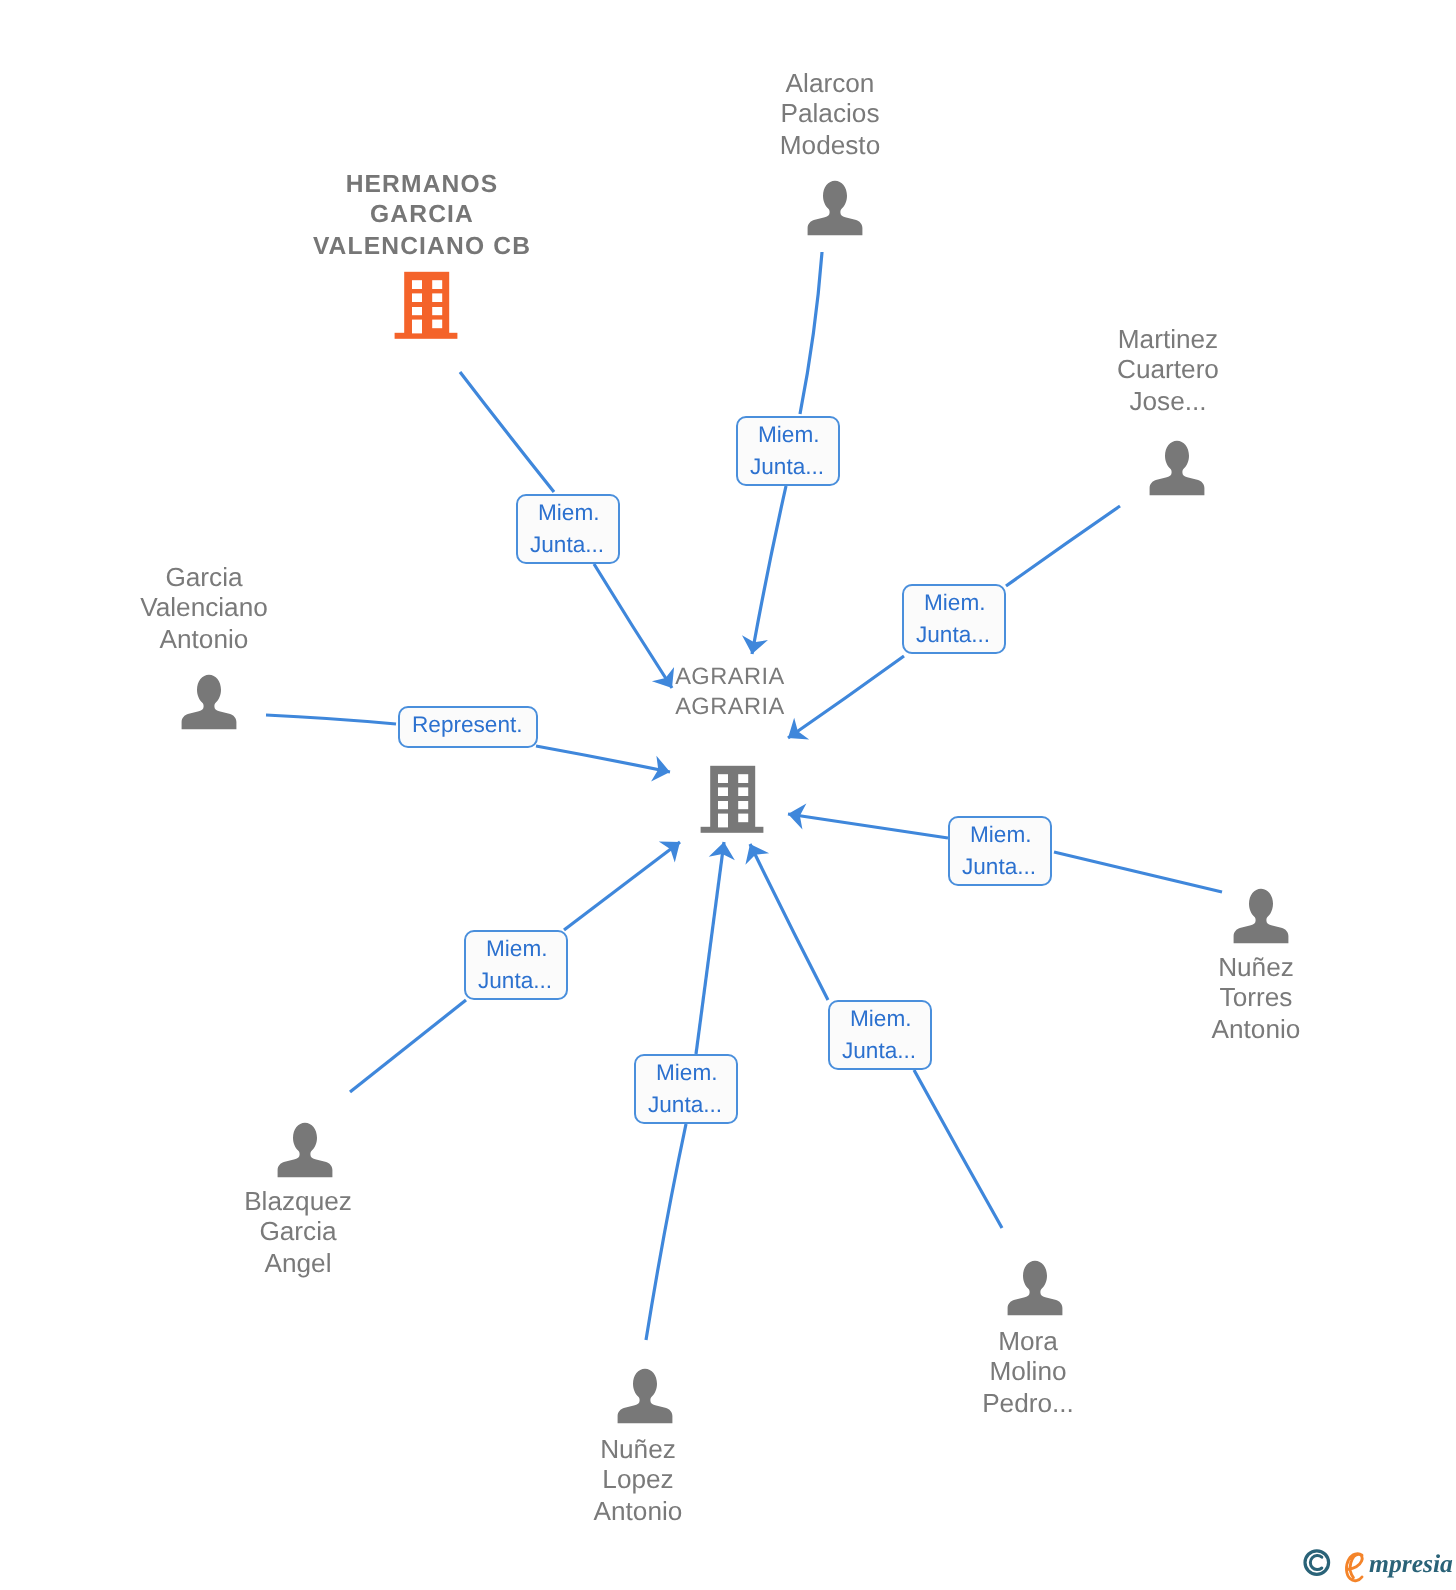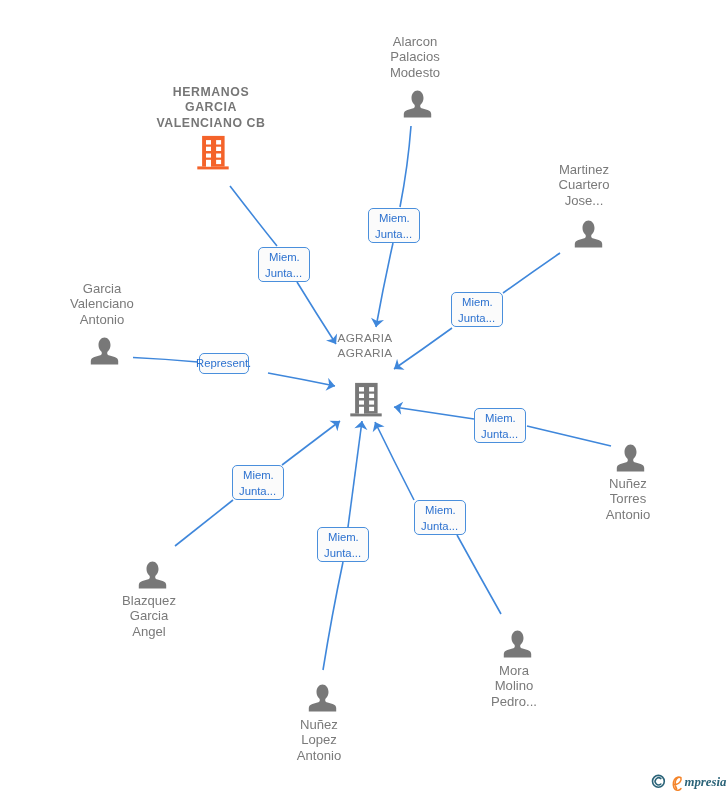--- a/index.html
+++ b/index.html
@@ -149,21 +149,21 @@
         <div class="ln">Junta...</div>
       </div>
       <div class="elabel" style="left: 368px; top: 208px; width: 52px; height: 35px;">
         <div class="ln">Miem.</div>
         <div class="ln">Junta...</div>
       </div>
       <div class="elabel" style="left: 451px; top: 292px; width: 52px; height: 35px;">
         <div class="ln">Miem.</div>
         <div class="ln">Junta...</div>
       </div>
-      <div class="elabel one" style="left: 199px; top: 353px; width: 50px; height: 21px;">
+      <div class="elabel one" style="left: 199px; top: 353px; width: 70px; height: 21px;">
         <div class="ln">Represent.</div>
       </div>
       <div class="elabel" style="left: 474px; top: 408px; width: 52px; height: 35px;">
         <div class="ln">Miem.</div>
         <div class="ln">Junta...</div>
       </div>
       <div class="elabel" style="left: 232px; top: 465px; width: 52px; height: 35px;">
         <div class="ln">Miem.</div>
         <div class="ln">Junta...</div>
       </div>

